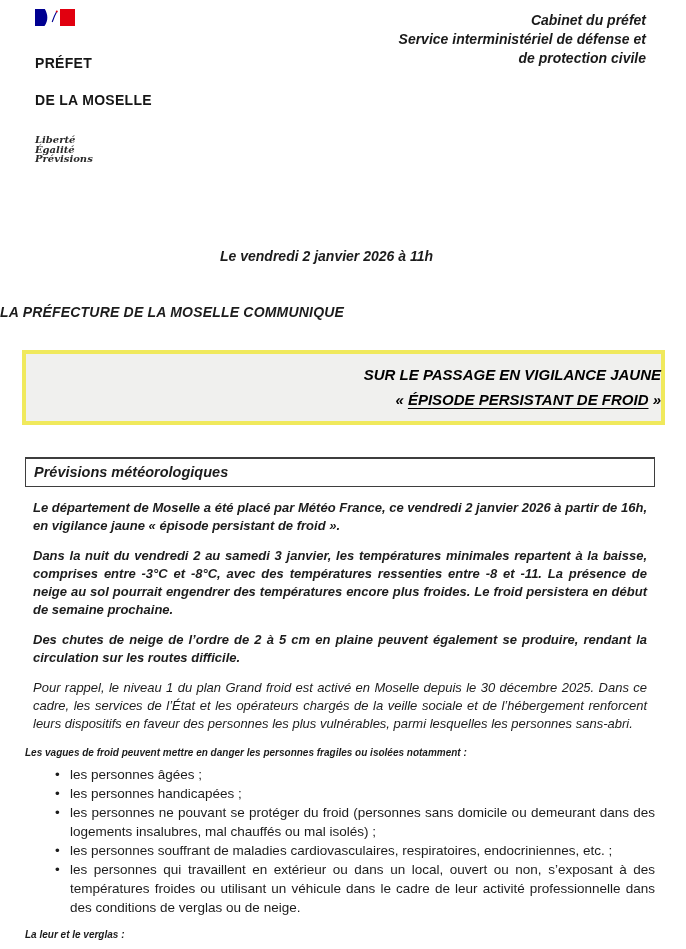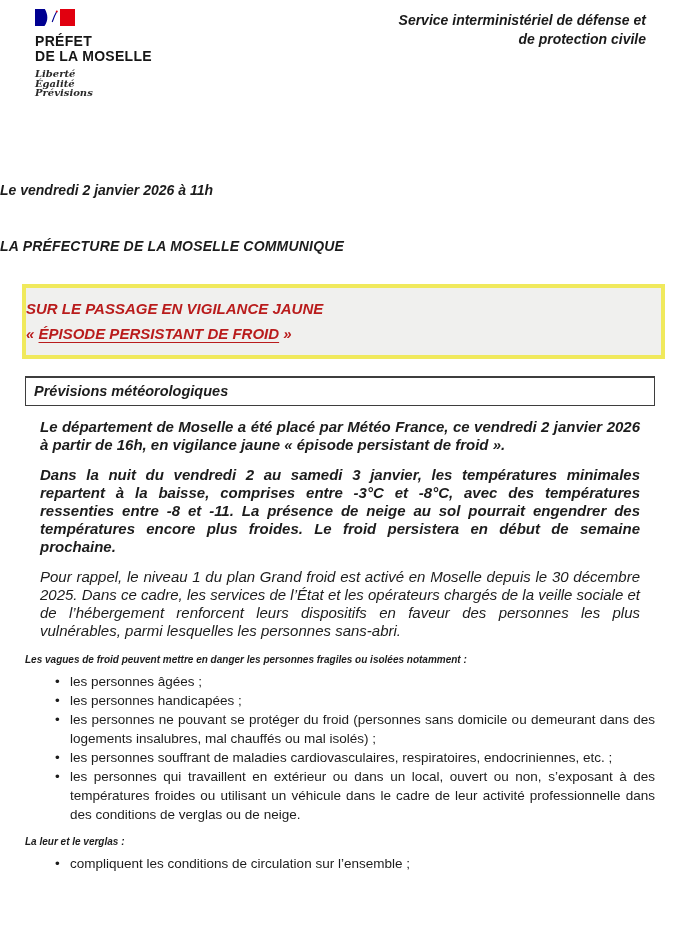--- a/index.html
+++ b/index.html
@@ -4,43 +4,43 @@
 <style>
   html,body{margin:0;padding:0;background:#ffffff;}
   body{width:686px;height:949px;overflow:hidden;}
   .page{
     position:relative;width:686px;height:949px;
     font-family:"Liberation Sans",sans-serif;color:#1c1c1c;
     box-sizing:border-box;
   }
   
   .header{display:flex;justify-content:space-between;align-items:flex-start;padding:8px 40px 0 35px;}
-  .logo{display:flex;flex-direction:column;}
+  .logo{display:flex;flex-direction:column;gap:22px;}
   .logo-flag{margin-bottom:3px;}
   .logo-line{font-weight:bold;font-size:14px;line-height:15px;letter-spacing:.3px;color:#161616;}
   .logo-motto{margin-top:5px;font-family:"DejaVu Serif",serif;font-style:italic;font-weight:bold;font-size:10px;line-height:9.5px;color:#2a2a2a;}
   .office{text-align:right;font-weight:bold;font-style:italic;font-size:14px;line-height:19px;padding-top:3px;color:#1a1a1a;}
   
-  .dateline{margin-top:84px;padding-right:33px;text-align:left;font-weight:bold;font-style:italic;font-size:14px;}
+  .dateline{margin-top:84px;padding-right:33px;text-align:center;font-weight:bold;font-style:italic;font-size:14px;}
   .communique{margin-top:40px;text-align:left;font-weight:bold;font-style:italic;font-size:14px;letter-spacing:.2px;}
   
   .title-box{
     margin:30px 21px 0 22px;background:#f0f0ee;border:4px solid #f0e95c;
-    text-align:left;font-weight:bold;font-style:italic;font-size:15px;line-height:25px;
-    padding:8px 0 9px;color:#b91c1c;
+    text-align:right;font-weight:bold;font-style:italic;font-size:15px;line-height:25px;
+    padding:8px 0 9px;color:#000000;
   }
   .title-underline{text-decoration:underline;text-underline-offset:3px;}
   
   .content{padding:0 31px 0 25px;}
   .section-heading{
-    margin-top:17px;border:1px solid #3e3e3e;border-top-width:2px;
+    margin-top:32px;border:1px solid #3e3e3e;border-top-width:2px;
     font-weight:bold;font-style:italic;font-size:14.5px;line-height:18px;
     padding:4px 8px 5px;
   }
-  .para{margin:12px 15px 0;font-weight:bold;font-style:italic;font-size:15px;line-height:18px;text-align:justify;}
+  .para{margin:12px 8px 0;font-weight:bold;font-style:italic;font-size:13px;line-height:18px;text-align:justify;}
   .para.regular{font-weight:normal;}
   .intro{margin:11px 0 0;font-weight:bold;font-style:italic;font-size:10px;line-height:18px;}
   .intro.second{margin-top:9px;}
   ul.bullets{margin:3px 0 0;padding:0 0 0 30px;list-style:none;}
   ul.bullets li{position:relative;padding-left:15px;font-size:13.5px;line-height:19px;text-align:justify;}
   ul.bullets li::before{content:"\2022";position:absolute;left:0;top:0;font-size:13.5px;}
 </style>
 </head>
 <body>
 
@@ -59,40 +59,42 @@
       </div>
       <div class="logo-line">PRÉFET</div>
       <div class="logo-line">DE LA MOSELLE</div>
       <div class="logo-motto">
         <div>Liberté</div>
         <div>Égalité</div>
         <div>Prévisions</div>
       </div>
     </div>
     <div class="office">
+      <div>Cabinet du préfet</div>
       <div>Service interministériel de défense et</div>
       <div>de protection civile</div>
     </div>
   </div>
 
   <div class="dateline">Le vendredi 2 janvier 2026 à 11h</div>
 
   <div class="communique">LA PRÉFECTURE DE LA MOSELLE COMMUNIQUE</div>
 
   <div class="title-box">
     <div>SUR LE PASSAGE EN VIGILANCE JAUNE</div>
     <div><span>« </span><span class="title-underline">ÉPISODE PERSISTANT DE FROID</span><span> »</span></div>
   </div>
 
   <div class="content">
 
     <div class="section-heading">Prévisions météorologiques</div>
 
     <p class="para">Le département de Moselle a été placé par Météo France, ce vendredi 2 janvier 2026 à partir de 16h, en vigilance jaune « épisode persistant de froid ».</p>
     <p class="para">Dans la nuit du vendredi 2 au samedi 3 janvier, les températures minimales repartent à la baisse, comprises entre -3°C et -8°C, avec des températures ressenties entre -8 et -11. La présence de neige au sol pourrait engendrer des températures encore plus froides. Le froid persistera en début de semaine prochaine.</p>
+    <p class="para">Des chutes de neige de l’ordre de 2 à 5 cm en plaine peuvent également se produire, rendant la circulation sur les routes difficile.</p>
     <p class="para regular">Pour rappel, le niveau 1 du plan Grand froid est activé en Moselle depuis le 30 décembre 2025. Dans ce cadre, les services de l’État et les opérateurs chargés de la veille sociale et de l’hébergement renforcent leurs dispositifs en faveur des personnes les plus vulnérables, parmi lesquelles les personnes sans-abri.</p>
 
 
     <p class="intro">Les vagues de froid peuvent mettre en danger les personnes fragiles ou isolées notamment :</p>
     <ul class="bullets">
       <li>les personnes âgées ;</li>
       <li>les personnes handicapées ;</li>
       <li>les personnes ne pouvant se protéger du froid (personnes sans domicile ou demeurant dans des logements insalubres, mal chauffés ou mal isolés) ;</li>
       <li>les personnes souffrant de maladies cardiovasculaires, respiratoires, endocriniennes, etc. ;</li>
       <li>les personnes qui travaillent en extérieur ou dans un local, ouvert ou non, s’exposant à des températures froides ou utilisant un véhicule dans le cadre de leur activité professionnelle dans des conditions de verglas ou de neige.</li>

